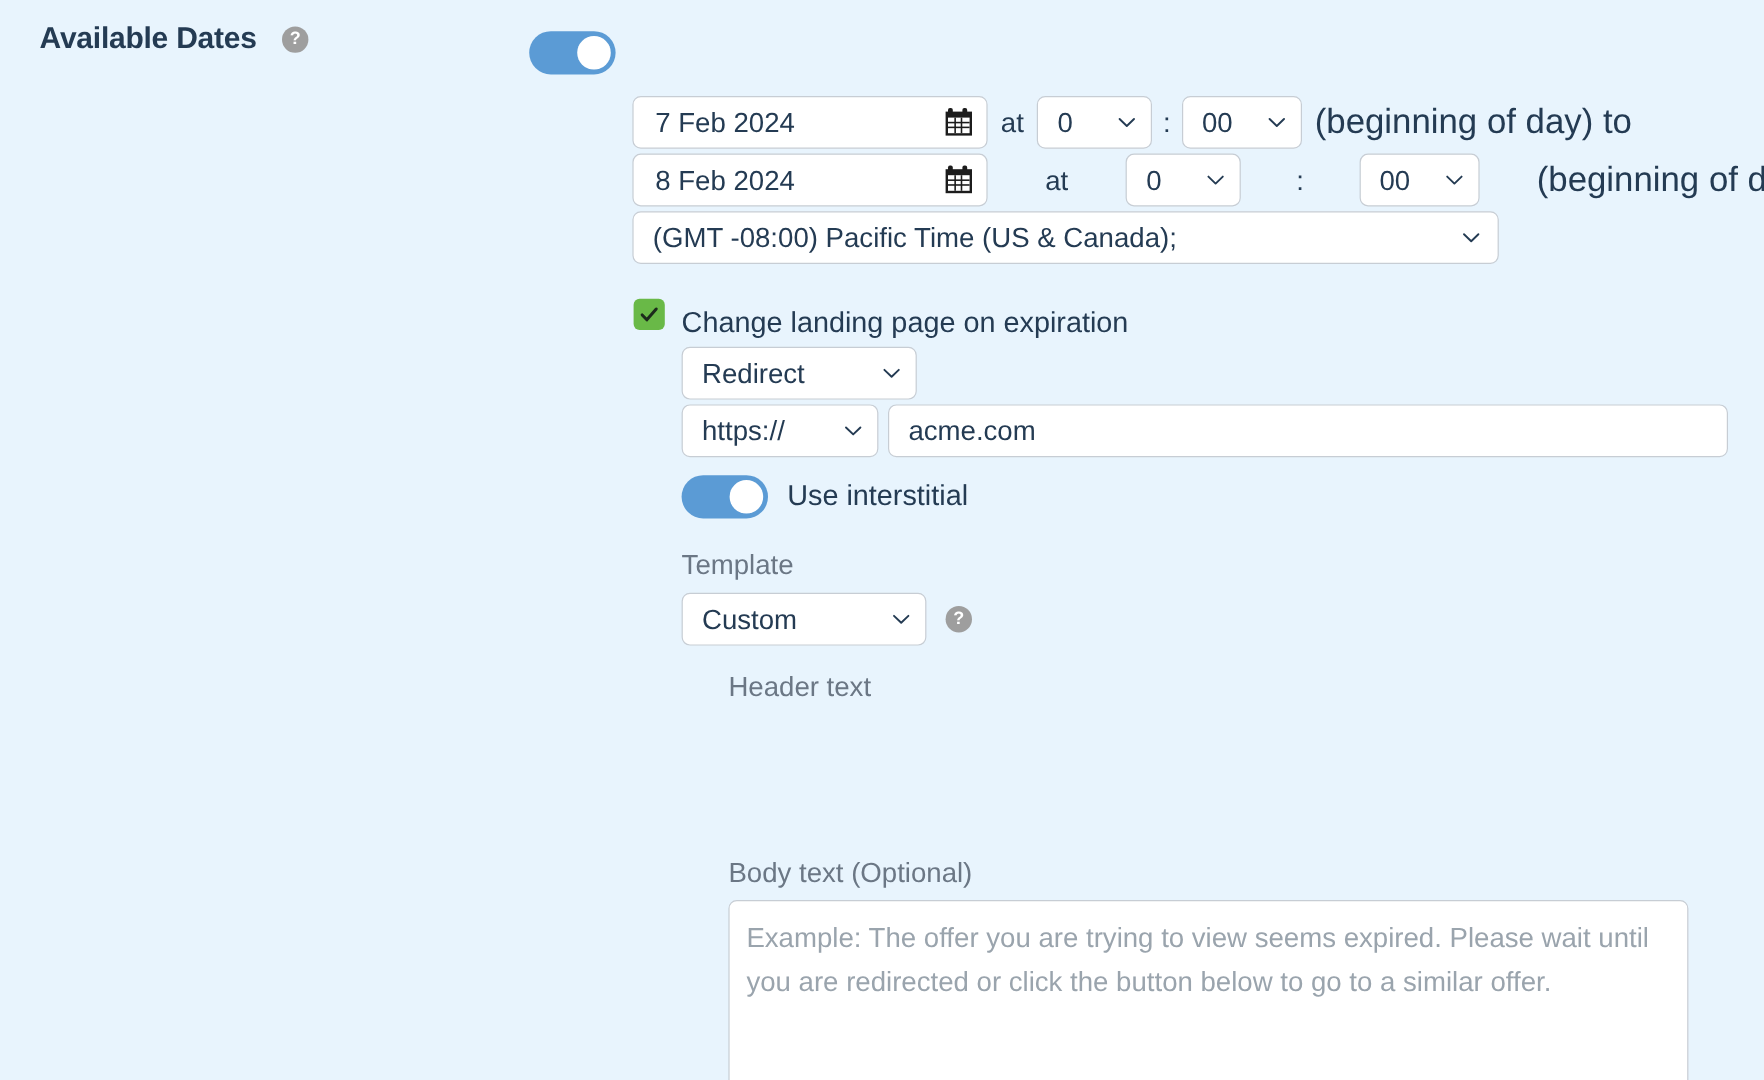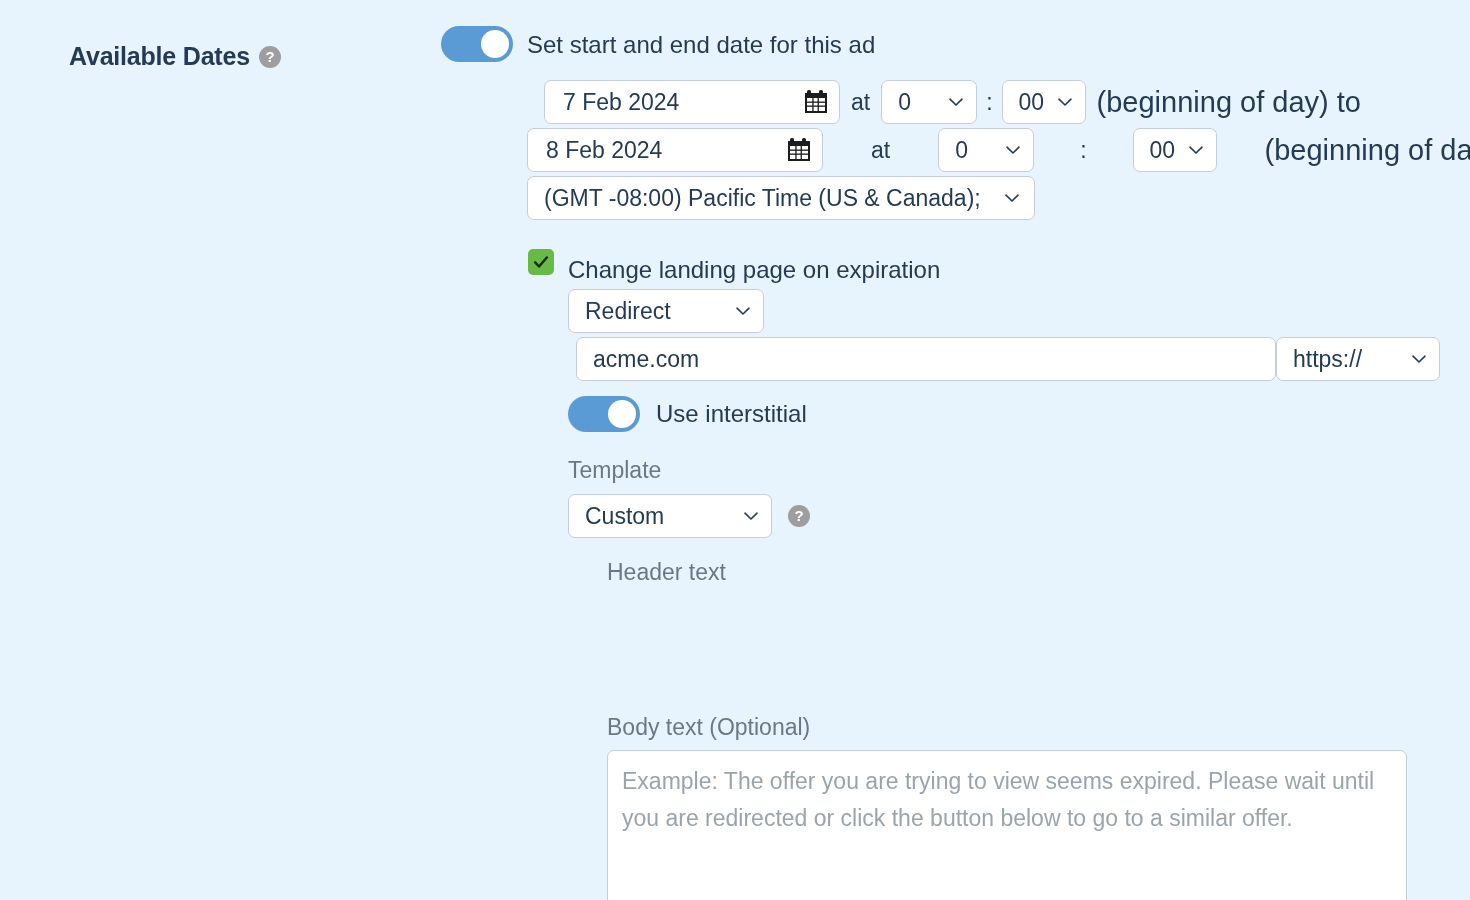--- a/index.html
+++ b/index.html
@@ -13,26 +13,26 @@
     font-family: "Liberation Sans", sans-serif;
     color: #2c3e50;
     -webkit-font-smoothing: antialiased;
   }
 
   .page { position: relative; width: 1470px; height: 900px; }
 
   
   .section-title {
     position: absolute;
-    left: 33px; top: 42px;
+    left: 33px; top: 18px;
     font-size: 25px;
     font-weight: bold;
     color: #243b53;
     letter-spacing: -0.2px;
-    display: flex; align-items: center; gap: 9px; margin-left: 36px;
+    display: flex; align-items: center; gap: 21px;
   }
 
   .help-icon {
     display: inline-flex; align-items: center; justify-content: center;
     width: 22px; height: 22px;
     border-radius: 50%;
     background: #9e9e9e;
     color: #ffffff;
     font-size: 15px;
     font-weight: bold;
@@ -100,32 +100,32 @@
     font-size: 23px;
     color: #243b53;
     margin: 0 9px;
   }
 
   .sel {
     justify-content: space-between;
     padding: 0 12px 0 16px;
   }
   .sel-hour { width: 96px; }
-  .sel-min  { width: 84px; }
+  .sel-min  { width: 100px; }
 
   .paren-label {
     font-size: 29px;
     color: #243b53;
     margin-left: 11px;
     white-space: nowrap;
   }
 
   
   .tz-field {
-    width: 508px;
+    width: 722px;
     justify-content: space-between;
     padding: 0 14px 0 16px;
     overflow: hidden;
   }
   .tz-text {
     white-space: nowrap;
     overflow: hidden;
     flex: 1;
     min-width: 0;
   }
@@ -188,21 +188,21 @@
     font-size: 23px;
     line-height: 37px;
     color: #9aa4ad;
     font-family: "Liberation Sans", sans-serif;
     overflow: hidden;
   }
 
   
   .p-toggle-main  { position: absolute; left: 441px; top: 26px; }
   .p-label-main   { position: absolute; left: 527px; top: 31px; font-size: 24px; color: #243b53; }
-  .p-daterow1     { position: absolute; left: 544px; top: 80px; }
+  .p-daterow1     { position: absolute; left: 527px; top: 80px; }
   .p-daterow2     { position: absolute; left: 527px; top: 128px; gap: 37px; }
   .p-tz           { position: absolute; left: 527px; top: 176px; }
   .p-checkbox     { position: absolute; left: 528px; top: 240px; }
   .p-redirect     { position: absolute; left: 568px; top: 289px; border-radius: 14px; }
   .p-urlrow       { position: absolute; left: 568px; top: 337px; }
   .p-interstitial { position: absolute; left: 568px; top: 396px; }
   .p-templabel    { position: absolute; left: 568px; top: 457px; }
   .p-temprow      { position: absolute; left: 568px; top: 494px; }
   .p-hdrlabel     { position: absolute; left: 607px; top: 559px; }
   .p-hdrinput     { position: absolute; left: 607px; top: 595px; }
@@ -219,21 +219,20 @@
     <span class="help-icon">
         <span>?</span>
       </span>
   </div>
 
   <div class="p-toggle-main">
     <div class="toggle">
       <div class="knob"></div>
     </div>
   </div>
-  <div class="p-label-main">Set start and end date for this ad</div>
 
   <div class="p-daterow1 row">
     <div class="field date-field">
       <span>7 Feb 2024</span>
       <span class="cal-icon">
         <svg viewBox="0 0 26 26" width="26" height="26">
           <rect x="4" y="1" width="4" height="5" rx="1.6" fill="#1c1c1c"></rect>
           <rect x="16" y="1" width="4" height="5" rx="1.6" fill="#1c1c1c"></rect>
           <rect x="2" y="4" width="22" height="20" fill="#1c1c1c"></rect>
           <rect x="4" y="9" width="18" height="13" fill="#ffffff"></rect>
@@ -331,30 +330,30 @@
       <span>Redirect</span>
       <span class="chev">
         <svg viewBox="0 0 16 10" width="16" height="10">
             <path d="M2 2.2 L8 8 L14 2.2" fill="none" stroke="#243b53" stroke-width="1.6" stroke-linecap="round" stroke-linejoin="round"></path>
           </svg>
       </span>
     </div>
   </div>
 
   <div class="p-urlrow row">
+    <div class="field sel scheme-sel">
+      <span>https://</span>
+      <span class="chev">
+        <svg viewBox="0 0 16 10" width="16" height="10">
+            <path d="M2 2.2 L8 8 L14 2.2" fill="none" stroke="#243b53" stroke-width="1.6" stroke-linecap="round" stroke-linejoin="round"></path>
+          </svg>
+      </span>
+    </div>
     <div class="field url-input" style="margin-left:8px;">
       <span>acme.com</span>
-    </div>
-    <div class="field sel scheme-sel">
-      <span>https://</span>
-      <span class="chev">
-        <svg viewBox="0 0 16 10" width="16" height="10">
-            <path d="M2 2.2 L8 8 L14 2.2" fill="none" stroke="#243b53" stroke-width="1.6" stroke-linecap="round" stroke-linejoin="round"></path>
-          </svg>
-      </span>
     </div>
   </div>
 
   <div class="p-interstitial row">
     <div class="toggle">
       <div class="knob"></div>
     </div>
     <span class="inline-label">Use interstitial</span>
   </div>
 

